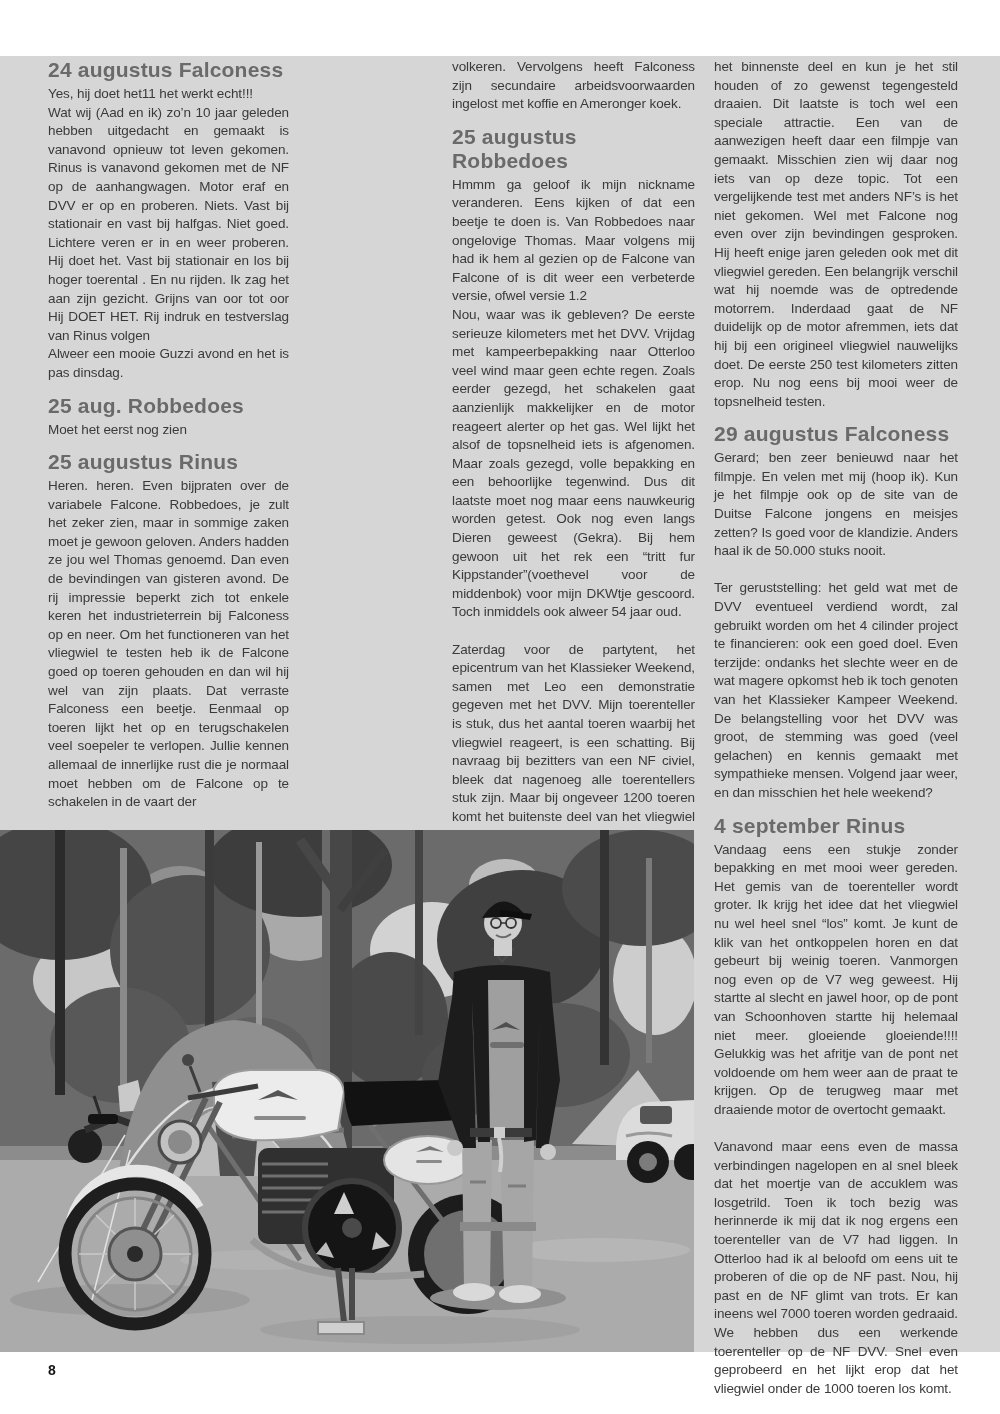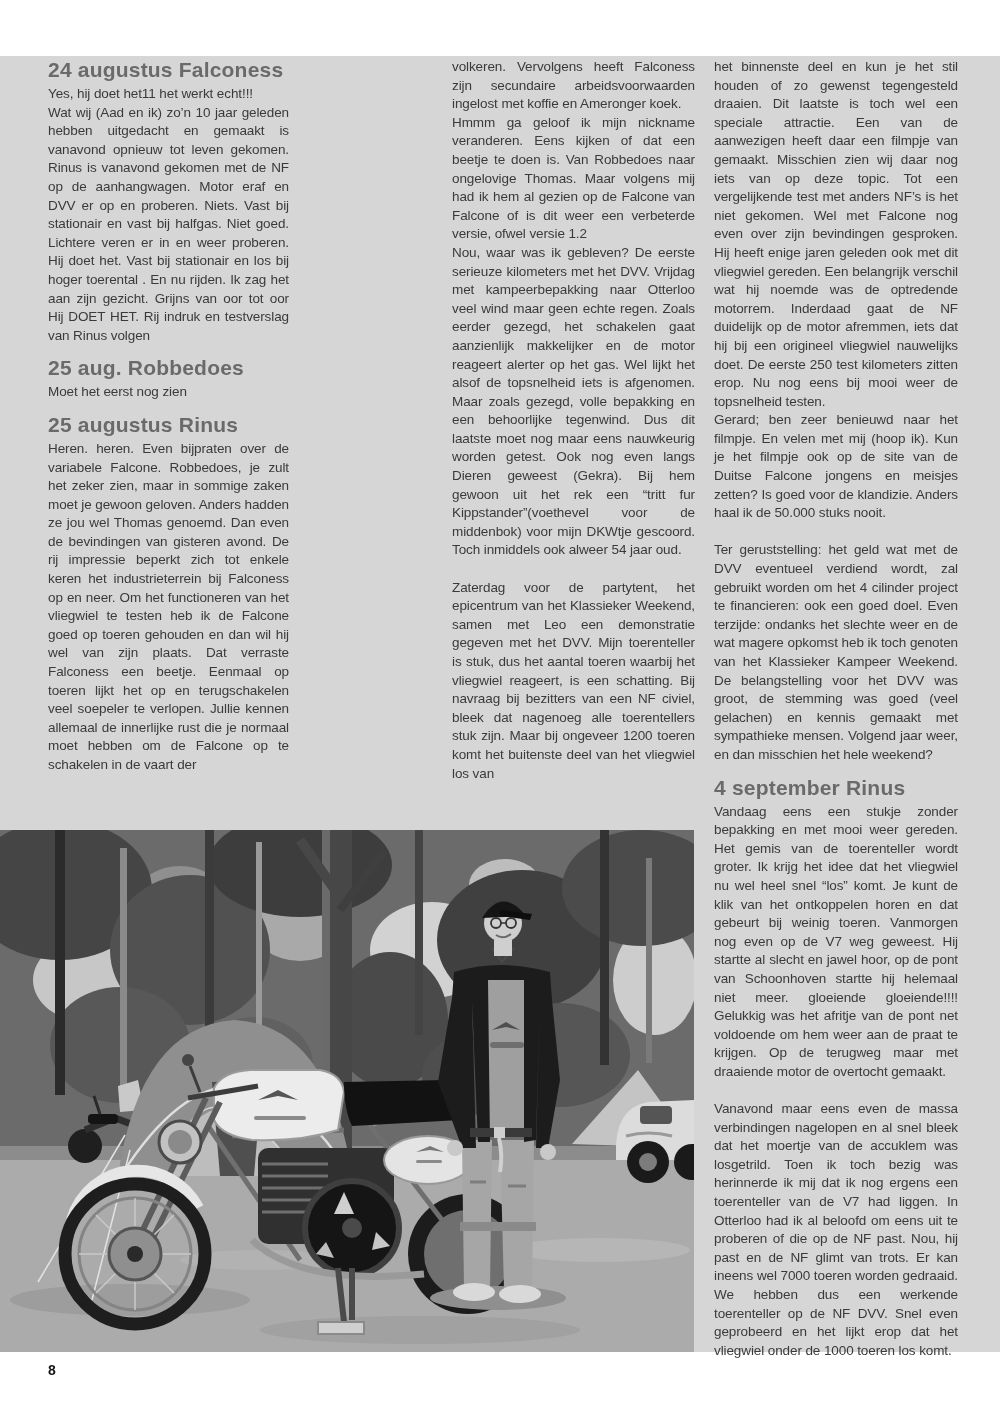--- a/index.html
+++ b/index.html
@@ -34,49 +34,52 @@
 <body>
 
 <div class="page">
   <div class="band"></div>
 
   <div class="column col1">
     <section>
       <h2 class="section-heading">24 augustus Falconess</h2>
       <p class="para">Yes, hij doet het11 het werkt echt!!!</p>
       <p class="para">Wat wij (Aad en ik) zo’n 10 jaar geleden hebben uitgedacht en gemaakt is vanavond opnieuw tot leven gekomen. Rinus is vanavond gekomen met de NF op de aanhangwagen. Motor eraf en DVV er op en proberen. Niets. Vast bij stationair en vast bij halfgas. Niet goed. Lichtere veren er in en weer proberen. Hij doet het. Vast bij stationair en los bij hoger toerental . En nu rijden. Ik zag het aan zijn gezicht. Grijns van oor tot oor Hij DOET HET. Rij indruk en testverslag van Rinus volgen</p>
+      <p class="para">Alweer een mooie Guzzi avond en het is pas dinsdag.</p>
     </section>
     <section>
       <h2 class="section-heading">25 aug. Robbedoes</h2>
       <p class="para">Moet het eerst nog zien</p>
     </section>
     <section>
       <h2 class="section-heading">25 augustus Rinus</h2>
       <p class="para">Heren. heren. Even bijpraten over de variabele Falcone. Robbedoes, je zult het zeker zien, maar in sommige zaken moet je gewoon geloven. Anders hadden ze jou wel Thomas genoemd. Dan even de bevindingen van gisteren avond. De rij impressie beperkt zich tot enkele keren het industrieterrein bij Falconess op en neer. Om het functioneren van het vliegwiel te testen heb ik de Falcone goed op toeren gehouden en dan wil hij wel van zijn plaats. Dat verraste Falconess een beetje. Eenmaal op toeren lijkt het op en terugschakelen veel soepeler te verlopen. Jullie kennen allemaal de innerlijke rust die je normaal moet hebben om de Falcone op te schakelen in de vaart der</p>
     </section>
   </div>
 
   <div class="column col2">
     <section>
       <p class="para">volkeren. Vervolgens heeft Falconess zijn secundaire arbeidsvoorwaarden ingelost met koffie en Ameronger koek.</p>
     </section>
     <section>
+      <h2 class="section-heading">25 augustus Robbedoes</h2>
       <p class="para">Hmmm ga geloof ik mijn nickname veranderen. Eens kijken of dat een beetje te doen is. Van Robbedoes naar ongelovige Thomas. Maar volgens mij had ik hem al gezien op de Falcone van Falcone of is dit weer een verbeterde versie, ofwel versie 1.2</p>
     </section>
     <section>
       <p class="para">Nou, waar was ik gebleven? De eerste serieuze kilometers met het DVV. Vrijdag met kampeerbepakking naar Otterloo veel wind maar geen echte regen. Zoals eerder gezegd, het schakelen gaat aanzienlijk makkelijker en de motor reageert alerter op het gas. Wel lijkt het alsof de topsnelheid iets is afgenomen. Maar zoals gezegd, volle bepakking en een behoorlijke tegenwind. Dus dit laatste moet nog maar eens nauwkeurig worden getest. Ook nog even langs Dieren geweest (Gekra). Bij hem gewoon uit het rek een “tritt fur Kippstander”(voethevel voor de middenbok) voor mijn DKWtje gescoord. Toch inmiddels ook alweer 54 jaar oud.</p>
       <p class="para gap">Zaterdag voor de partytent, het epicentrum van het Klassieker Weekend, samen met Leo een demonstratie gegeven met het DVV. Mijn toerenteller is stuk, dus het aantal toeren waarbij het vliegwiel reageert, is een schatting. Bij navraag bij bezitters van een NF civiel, bleek dat nagenoeg alle toerentellers stuk zijn. Maar bij ongeveer 1200 toeren komt het buitenste deel van het vliegwiel los van</p>
     </section>
   </div>
 
   <div class="column col3">
     <section>
       <p class="para">het binnenste deel en kun je het stil houden of zo gewenst tegengesteld draaien. Dit laatste is toch wel een speciale attractie. Een van de aanwezigen heeft daar een filmpje van gemaakt. Misschien zien wij daar nog iets van op deze topic. Tot een vergelijkende test met anders NF’s is het niet gekomen. Wel met Falcone nog even over zijn bevindingen gesproken. Hij heeft enige jaren geleden ook met dit vliegwiel gereden. Een belangrijk verschil wat hij noemde was de optredende motorrem. Inderdaad gaat de NF duidelijk op de motor afremmen, iets dat hij bij een origineel vliegwiel nauwelijks doet. De eerste 250 test kilometers zitten erop. Nu nog eens bij mooi weer de topsnelheid testen.</p>
     </section>
     <section>
+      <h2 class="section-heading">29 augustus Falconess</h2>
       <p class="para">Gerard; ben zeer benieuwd naar het filmpje. En velen met mij (hoop ik). Kun je het filmpje ook op de site van de Duitse Falcone jongens en meisjes zetten? Is goed voor de klandizie. Anders haal ik de 50.000 stuks nooit.</p>
       <p class="para gap">Ter geruststelling: het geld wat met de DVV eventueel verdiend wordt, zal gebruikt worden om het 4 cilinder project te financieren: ook een goed doel.  Even terzijde: ondanks het slechte weer en de wat magere opkomst heb ik toch genoten van het Klassieker Kampeer Weekend. De belangstelling voor het DVV was groot, de stemming was goed (veel gelachen) en kennis gemaakt met sympathieke mensen. Volgend jaar weer, en dan misschien het hele weekend?</p>
     </section>
     <section>
       <h2 class="section-heading">4 september Rinus</h2>
       <p class="para">Vandaag eens een stukje zonder bepakking en met mooi weer gereden. Het gemis van de toerenteller wordt groter. Ik krijg het idee dat het vliegwiel nu wel heel snel “los” komt. Je kunt de klik van het ontkoppelen horen en dat gebeurt bij weinig toeren. Vanmorgen nog even op de V7 weg geweest. Hij startte al slecht en jawel hoor, op de pont van Schoonhoven startte hij helemaal niet meer. gloeiende gloeiende!!!! Gelukkig was het afritje van de pont net voldoende om hem weer aan de praat te krijgen. Op de terugweg maar met draaiende motor de overtocht gemaakt.</p>
       <p class="para gap">Vanavond maar eens even de massa verbindingen nagelopen en al snel bleek dat het moertje van de accuklem was losgetrild. Toen ik toch bezig was herinnerde ik mij dat ik nog ergens een toerenteller van de V7 had liggen. In Otterloo had ik al beloofd om eens uit te proberen of die op de NF past. Nou, hij past en de NF glimt van trots. Er kan ineens wel 7000 toeren worden gedraaid. We hebben dus een werkende toerenteller op de NF DVV. Snel even geprobeerd en het lijkt erop dat het vliegwiel onder de 1000 toeren los komt.</p>
     </section>
   </div>
 

